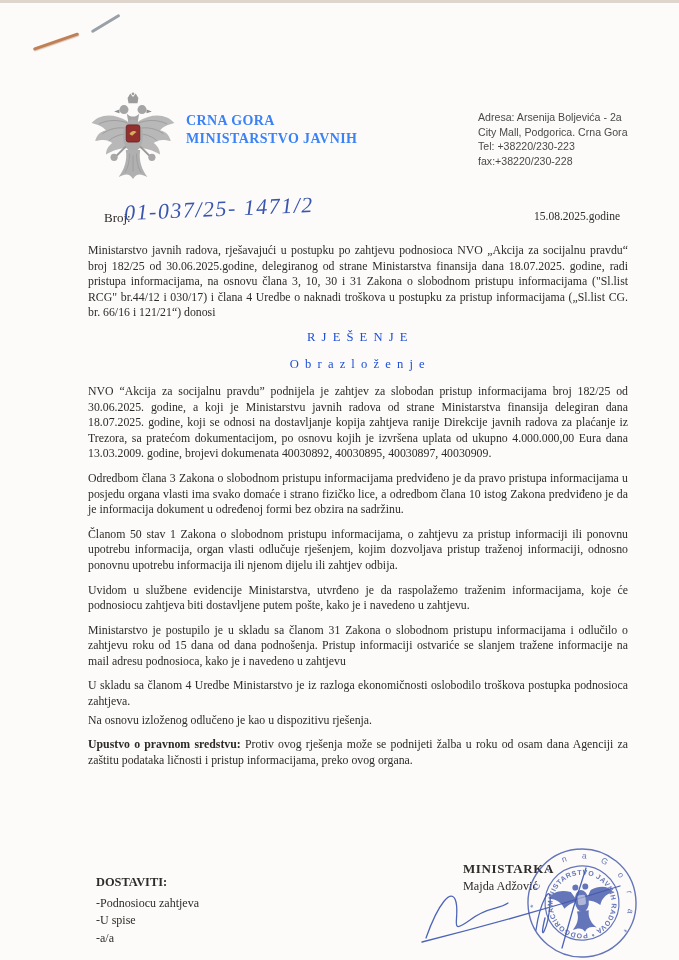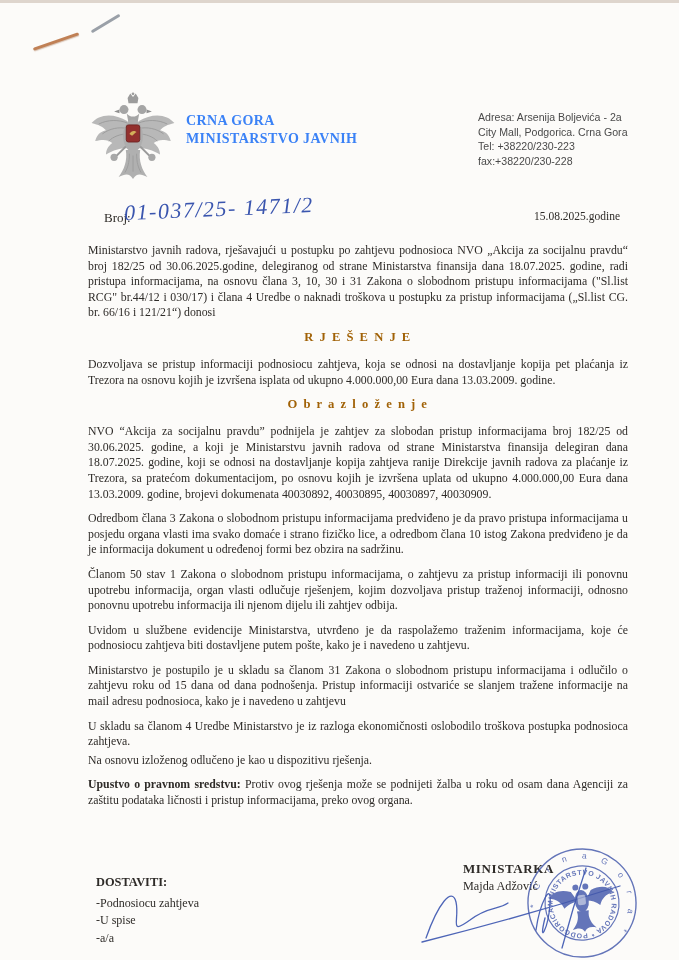--- a/index.html
+++ b/index.html
@@ -25,21 +25,21 @@
   
   .broj-row{position:absolute;left:88px;top:200px;width:540px;height:34px;}
   .broj-label{position:absolute;left:16px;top:10px;font-size:13px;}
   .broj-hand{position:absolute;left:36px;top:-4px;font-size:22px;font-style:italic;color:#3a55ae;letter-spacing:1.5px;transform:rotate(-2.5deg);white-space:nowrap;}
   .doc-date{position:absolute;right:8px;top:10px;font-size:11.5px;}
 
   
   .bodycol{position:absolute;left:88px;top:243px;width:540px;}
   .bodycol p{margin:0 0 9px 0;font-size:11.8px;line-height:15.6px;text-align:justify;}
   .bodycol p.tight{margin-top:-6px;}
-  h2.center-head{margin:5px 0 12px 0;text-align:center;font-size:12.6px;letter-spacing:1.5px;font-weight:bold;color:#a16207;}
+  h2.center-head{margin:5px 0 12px 0;text-align:center;font-size:12.6px;letter-spacing:1.5px;font-weight:normal;color:#1d4ed8;}
   .bold-lead{font-weight:bold;}
 
   
   .dostaviti{position:absolute;left:96px;top:874px;font-size:12px;line-height:17.5px;}
   .dostaviti .lbl{font-weight:bold;font-size:12.4px;margin-bottom:3px;}
   .minister{position:absolute;left:463px;top:861px;width:146px;}
   .minister .title{font-weight:bold;font-size:13px;letter-spacing:.6px;}
   .minister .name{font-size:12.2px;margin-top:2px;}
 
   .stamp{position:absolute;left:522px;top:843px;width:120px;height:120px;opacity:.82;transform:rotate(-6deg);}
@@ -102,21 +102,20 @@
     <span class="broj-label">Broj:</span>
     <span class="broj-hand">01-037/25- 1471/2</span>
     <span class="doc-date">15.08.2025.godine</span>
   </div>
 
   <div class="bodycol">
     <p>Ministarstvo javnih radova, rješavajući u postupku po zahtjevu podnosioca NVO „Akcija za socijalnu pravdu“ broj 182/25 od 30.06.2025.godine, delegiranog od strane Ministarstva finansija dana 18.07.2025. godine, radi pristupa informacijama, na osnovu člana 3, 10, 30 i 31 Zakona o slobodnom pristupu informacijama ("Sl.list RCG" br.44/12 i 030/17) i člana 4 Uredbe o naknadi troškova u postupku za pristup informacijama („Sl.list CG. br. 66/16 i 121/21“) donosi</p>
 
     <h2 class="center-head">R J E Š E N J E</h2>
 
-    <p>Dozvoljava se pristup informaciji podnosiocu zahtjeva, koja se odnosi na dostavljanje kopija pet plaćanja iz Trezora na osnovu kojih je izvršena isplata od ukupno 4.000.000,00 Eura dana 13.03.2009. godine.</p>
 
     <h2 class="center-head">O b r a z l o ž e n j e</h2>
 
     <p>NVO “Akcija za socijalnu pravdu” podnijela je zahtjev za slobodan pristup informacijama broj 182/25 od 30.06.2025. godine, a koji je Ministarstvu javnih radova od strane Ministarstva finansija delegiran dana 18.07.2025. godine, koji se odnosi na dostavljanje kopija zahtjeva ranije Direkcije javnih radova za plaćanje iz Trezora, sa pratećom dokumentacijom, po osnovu kojih je izvršena uplata od ukupno 4.000.000,00 Eura dana 13.03.2009. godine, brojevi dokumenata 40030892, 40030895, 40030897, 40030909.</p>
     <p>Odredbom člana 3 Zakona o slobodnom pristupu informacijama predviđeno je da pravo pristupa informacijama u posjedu organa vlasti ima svako domaće i strano fizičko lice, a odredbom člana 10 istog Zakona predviđeno je da je informacija dokument u određenoj formi bez obzira na sadržinu.</p>
     <p>Članom 50 stav 1 Zakona o slobodnom pristupu informacijama, o zahtjevu za pristup informaciji ili ponovnu upotrebu informacija, organ vlasti odlučuje rješenjem, kojim dozvoljava pristup traženoj informaciji, odnosno ponovnu upotrebu informacija ili njenom dijelu ili zahtjev odbija.</p>
     <p>Uvidom u službene evidencije Ministarstva, utvrđeno je da raspolažemo traženim informacijama, koje će podnosiocu zahtjeva biti dostavljene putem pošte, kako je i navedeno u zahtjevu.</p>
     <p>Ministarstvo je postupilo je u skladu sa članom 31 Zakona o slobodnom pristupu informacijama i odlučilo o zahtjevu roku od 15 dana od dana podnošenja. Pristup informaciji ostvariće se slanjem tražene informacije na mail adresu podnosioca, kako je i navedeno u zahtjevu</p>
     <p>U skladu sa članom 4 Uredbe Ministarstvo je iz razloga ekonomičnosti oslobodilo troškova postupka podnosioca zahtjeva.</p>
     <p class="tight">Na osnovu izloženog odlučeno je kao u dispozitivu rješenja.</p>

